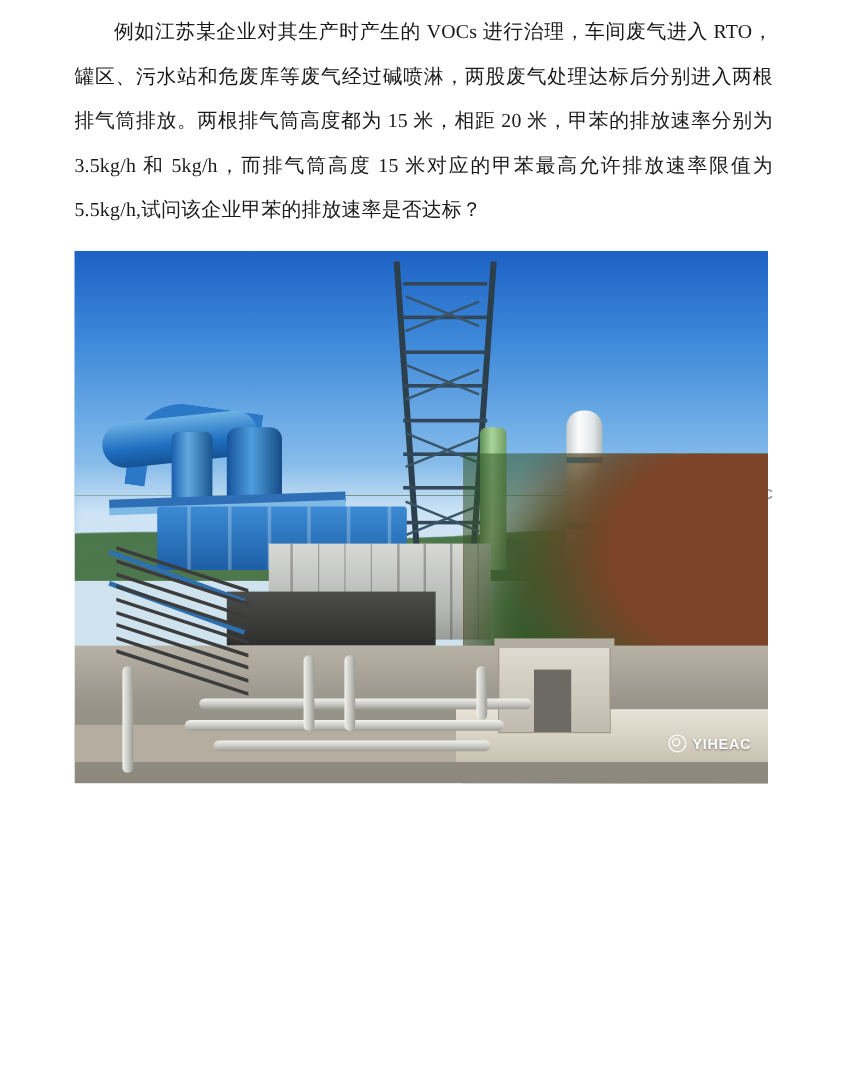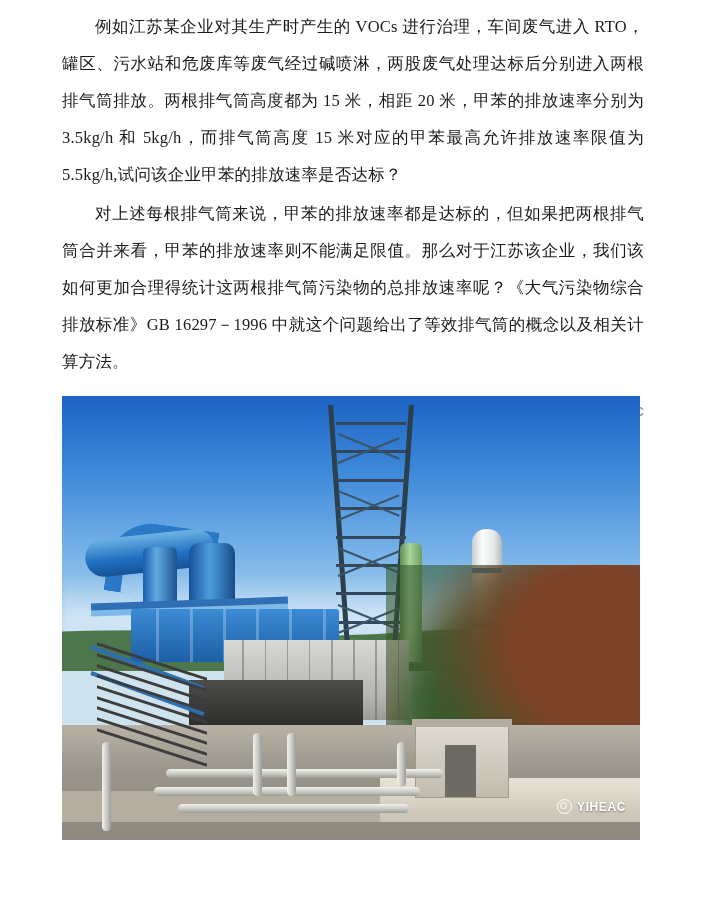--- a/index.html
+++ b/index.html
@@ -395,21 +395,20 @@
     gap: 5px;
   }
 </style>
 </head>
 <body>
 
 <div class="page">
 
   <div class="article">
     <p class="para">例如江苏某企业对其生产时产生的 VOCs 进行治理，车间废气进入 RTO，罐区、污水站和危废库等废气经过碱喷淋，两股废气处理达标后分别进入两根排气筒排放。两根排气筒高度都为 15 米，相距 20 米，甲苯的排放速率分别为 3.5kg/h 和 5kg/h，而排气筒高度 15 米对应的甲苯最高允许排放速率限值为 5.5kg/h,试问该企业甲苯的排放速率是否达标？</p>
-    <p class="para">对上述每根排气筒来说，甲苯的排放速率都是达标的，但如果把两根排气筒合并来看，甲苯的排放速率则不能满足限值。那么对于江苏该企业，我们该如何更加合理得统计这两根排气筒污染物的总排放速率呢？《大气污染物综合排放标准》GB 16297－1996 中就这个问题给出了等效排气筒的概念以及相关计算方法。</p>
   </div>
 
   <div class="wm-inline">
     <span class="wm-badge"></span>
     <span>YIHEAC</span>
   </div>
 
   <div class="figure-wrap">
     <div class="photo">
       <div class="sky"></div>

